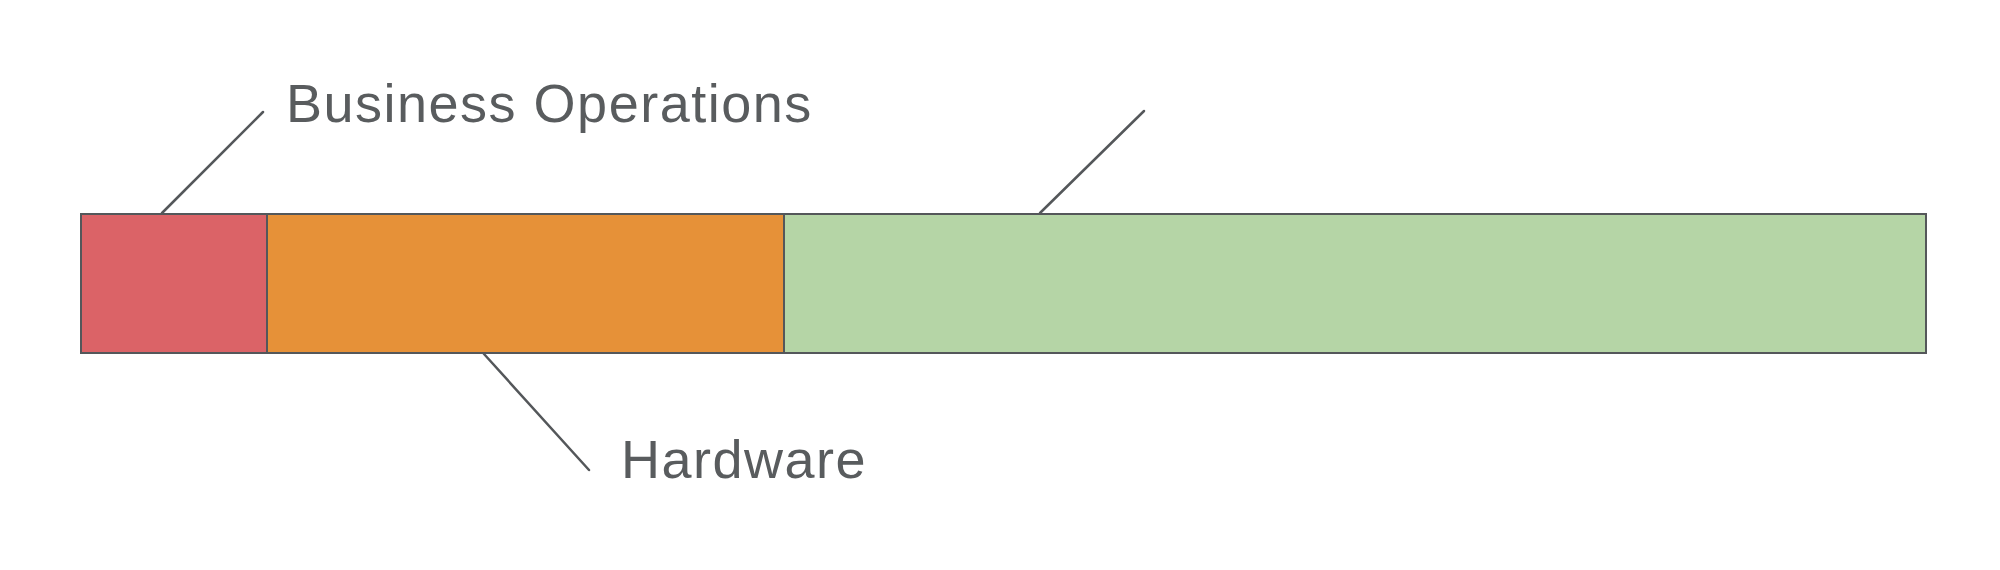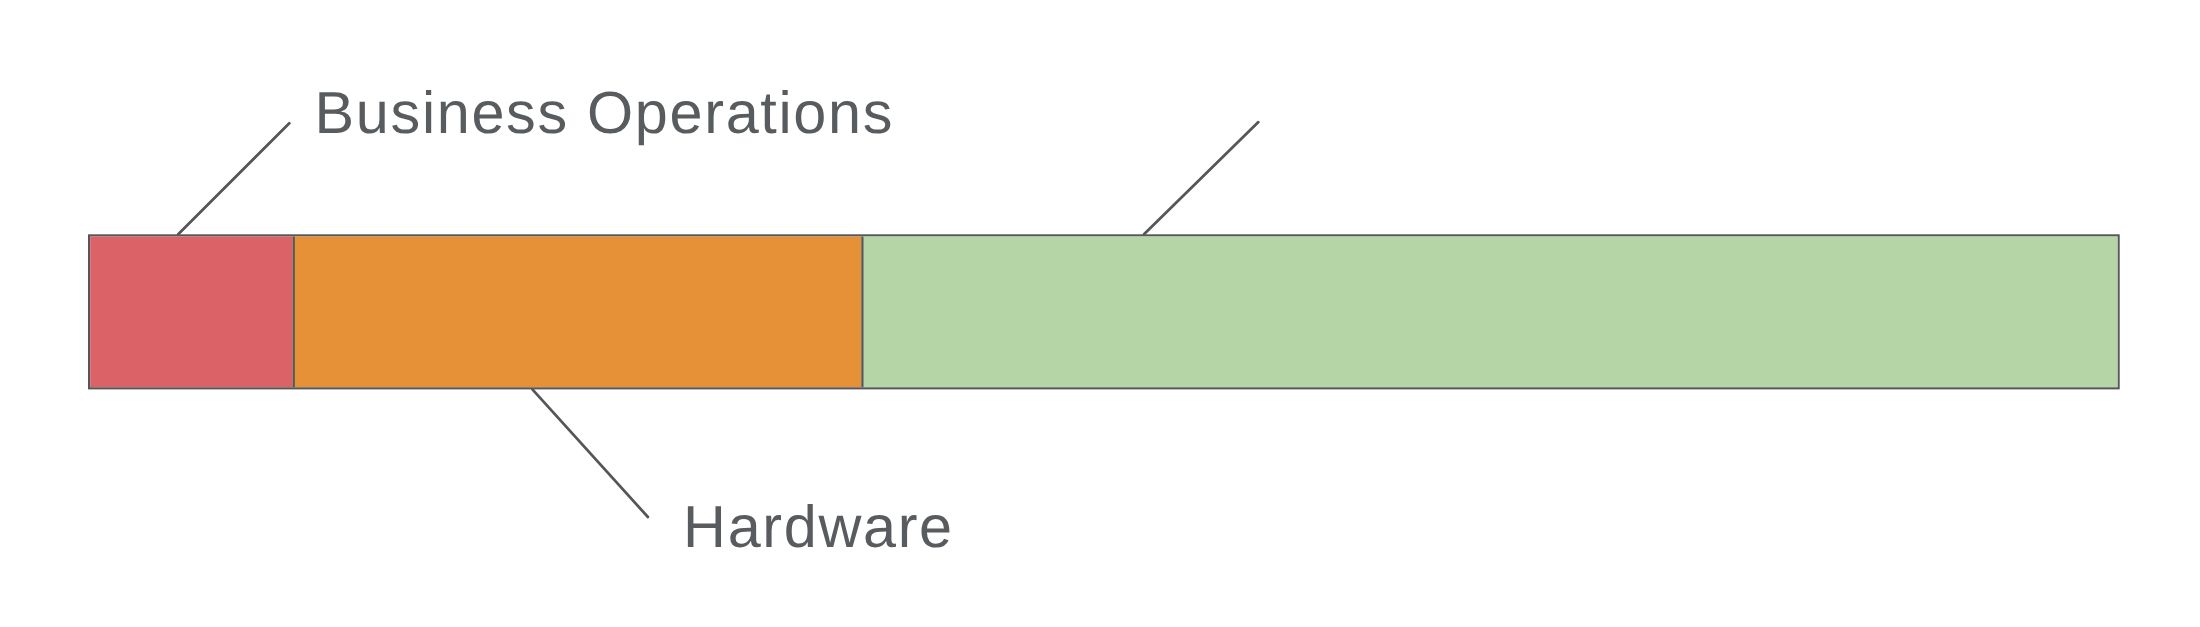--- a/index.html
+++ b/index.html
@@ -20,21 +20,21 @@
     position: absolute;
     font-size: 54px;
     font-weight: 400;
     letter-spacing: 1.5px;
     line-height: 1;
     color: var(--label);
     white-space: nowrap;
   }
   .label-business   { left: 286px;  top: 76px; }
   .label-electricity{ left: 1174px; top: 76px; }
-  .label-hardware   { left: 621px;  top: 432px; margin-top: 20px; }
+  .label-hardware   { left: 621px;  top: 432px; }
 
   .leader-layer {
     position: absolute;
     left: 0; top: 0;
     width: 2000px; height: 570px;
     pointer-events: none;
   }
   .leader-layer line {
     stroke: var(--outline);
     stroke-width: 2.5;

